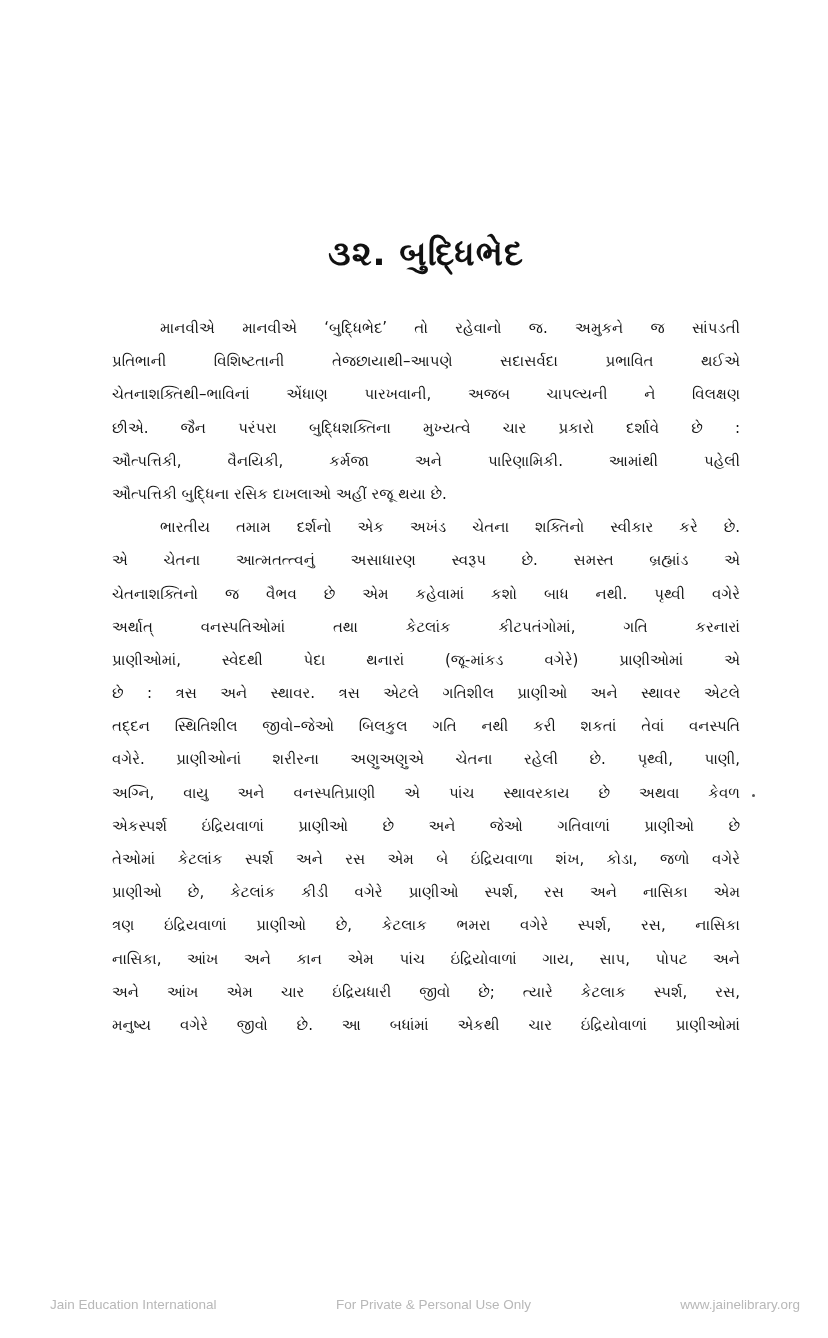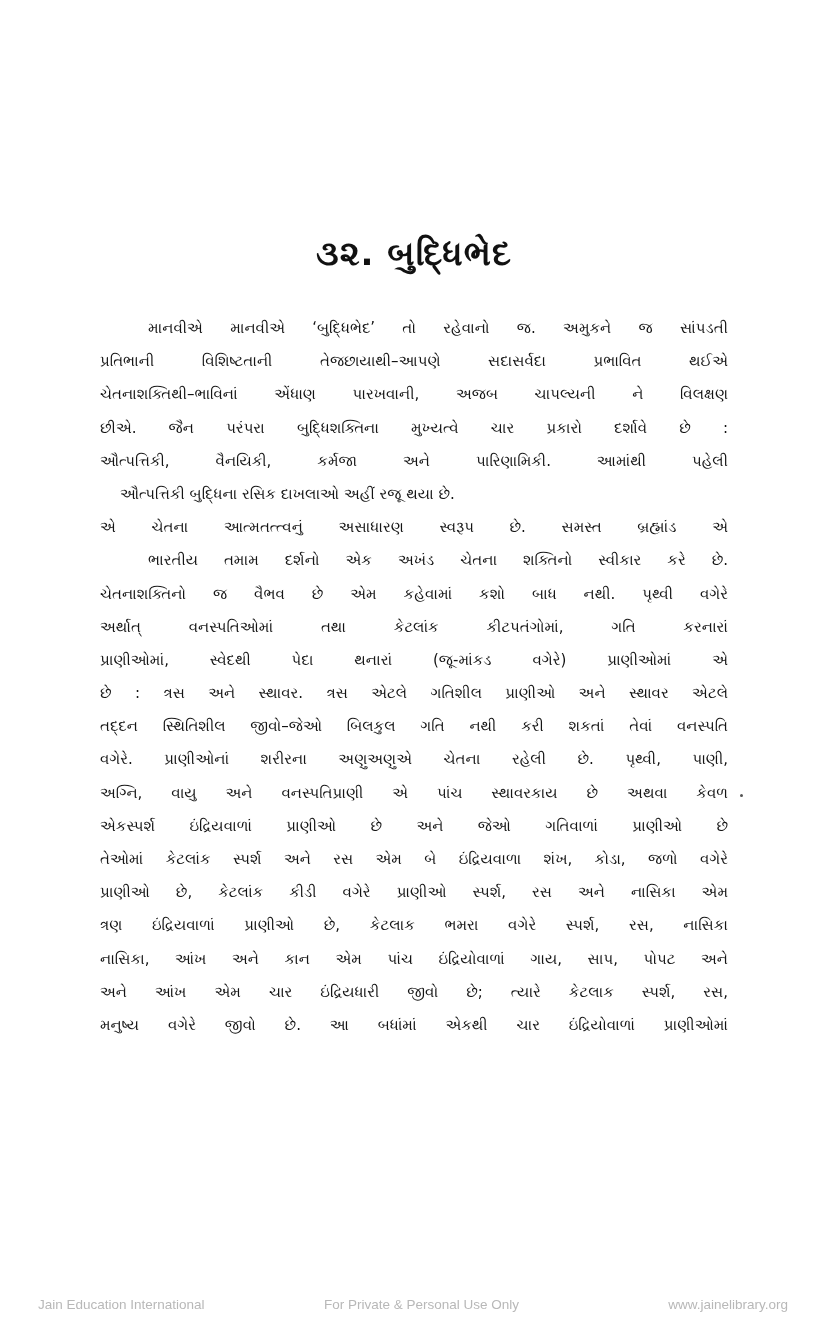--- a/index.html
+++ b/index.html
@@ -10,21 +10,21 @@
     body {
       width: 828px;
       height: 1338px;
       position: relative;
       overflow: hidden;
       font-family: "DejaVu Sans", "Liberation Sans", sans-serif;
       color: #1a1a1a;
     }
     .page {
       position: absolute;
-      left: 0; top: 0;
+      left: 12px; top: 0;
       width: 752px; height: 1338px;
       background: #ffffff;
     }
     .chapter-title {
       position: absolute;
       left: 0;
       width: 828px;
       top: 226px;
       height: 54px;
       text-align: center;
@@ -49,21 +49,20 @@
       text-align: justify;
       text-align-last: justify;
       overflow: hidden;
       color: #141414;
     }
     .line.indent {
       padding-left: 48px;
     }
     .line.last {
       text-align-last: left;
-      margin-left: 20px;
     }
     .footer {
       position: absolute;
       left: 0;
       top: 1297px;
       width: 828px;
       height: 20px;
       font-family: "Liberation Sans", sans-serif;
       font-size: 13.5px;
       color: #b8b8b8;
@@ -98,22 +97,22 @@
     <div>
       <span class="line indent">માનવીએ માનવીએ ‘બુદ્ધિભેદ’ તો રહેવાનો જ. અમુકને જ સાંપડતી</span>
       <span class="line">પ્રતિભાની વિશિષ્ટતાની તેજછાયાથી–આપણે સદાસર્વદા પ્રભાવિત થઈએ</span>
       <span class="line">ચેતનાશક્તિથી–ભાવિનાં એંધાણ પારખવાની, અજબ ચાપલ્યની ને વિલક્ષણ</span>
       <span class="line">છીએ. જૈન પરંપરા બુદ્ધિશક્તિના મુખ્યત્વે ચાર પ્રકારો દર્શાવે છે :</span>
       <span class="line">ઔત્પત્તિકી, વૈનયિકી, કર્મજા અને પારિણામિકી. આમાંથી પહેલી</span>
       <span class="line last">ઔત્પત્તિકી બુદ્ધિના રસિક દાખલાઓ અહીં રજૂ થયા છે.</span>
     </div>
 
     <div>
+      <span class="line indent">ભારતીય તમામ દર્શનો એક અખંડ ચેતના શક્તિનો સ્વીકાર કરે છે.</span>
       <span class="line">એ ચેતના આત્મતત્ત્વનું અસાધારણ સ્વરૂપ છે. સમસ્ત બ્રહ્માંડ એ</span>
-      <span class="line indent">ભારતીય તમામ દર્શનો એક અખંડ ચેતના શક્તિનો સ્વીકાર કરે છે.</span>
       <span class="line">ચેતનાશક્તિનો જ વૈભવ છે એમ કહેવામાં કશો બાધ નથી. પૃથ્વી વગેરે</span>
       <span class="line">અર્થાત્ વનસ્પતિઓમાં તથા કેટલાંક કીટપતંગોમાં, ગતિ કરનારાં</span>
       <span class="line">પ્રાણીઓમાં, સ્વેદથી પેદા થનારાં (જૂ-માંકડ વગેરે) પ્રાણીઓમાં એ</span>
       <span class="line">છે : ત્રસ અને સ્થાવર. ત્રસ એટલે ગતિશીલ પ્રાણીઓ અને સ્થાવર એટલે</span>
       <span class="line">તદ્દન સ્થિતિશીલ જીવો–જેઓ બિલકુલ ગતિ નથી કરી શકતાં તેવાં વનસ્પતિ</span>
       <span class="line">વગેરે. પ્રાણીઓનાં શરીરના અણુઅણુએ ચેતના રહેલી છે. પૃથ્વી, પાણી,</span>
       <span class="line">અગ્નિ, વાયુ અને વનસ્પતિપ્રાણી એ પાંચ સ્થાવરકાય છે અથવા કેવળ</span>
       <span class="line">એકસ્પર્શ ઇંદ્રિયવાળાં પ્રાણીઓ છે અને જેઓ ગતિવાળાં પ્રાણીઓ છે</span>
       <span class="line">તેઓમાં કેટલાંક સ્પર્શ અને રસ એમ બે ઇંદ્રિયવાળા શંખ, કોડા, જળો વગેરે</span>
       <span class="line">પ્રાણીઓ છે, કેટલાંક કીડી વગેરે પ્રાણીઓ સ્પર્શ, રસ અને નાસિકા એમ</span>

